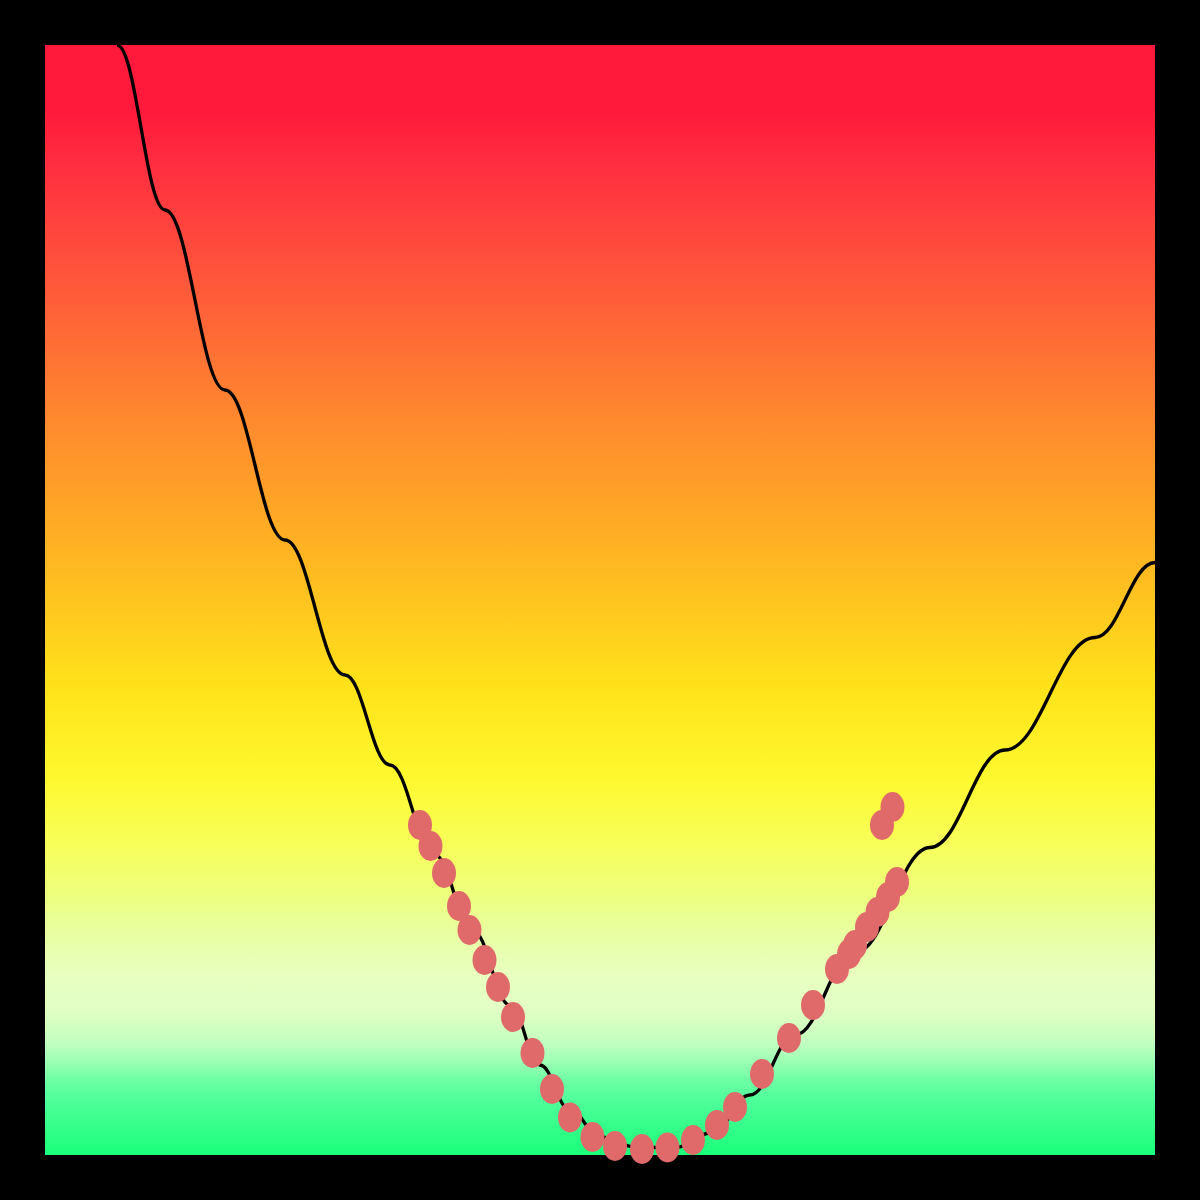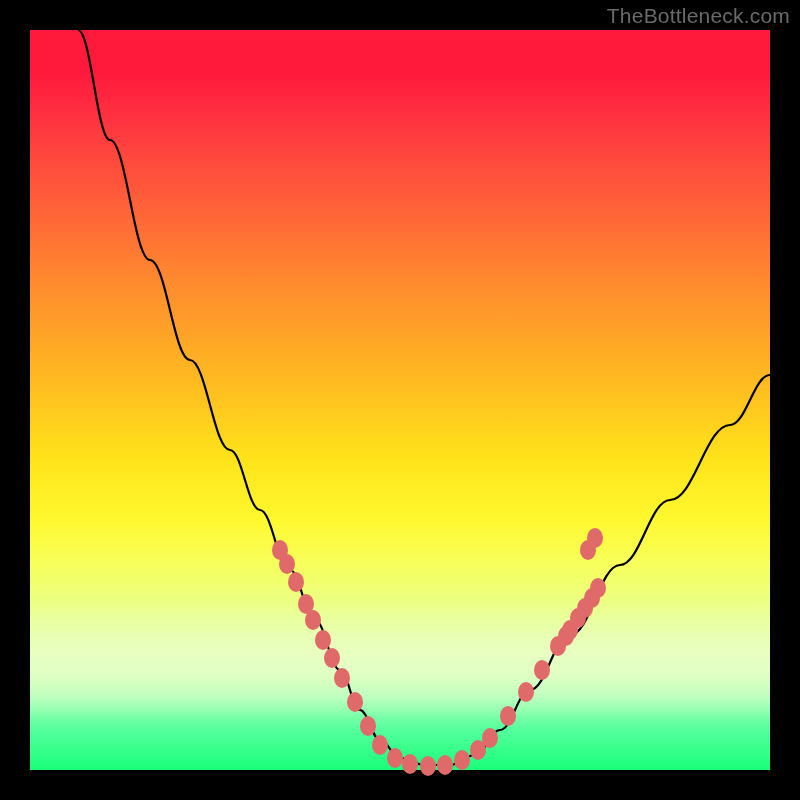--- a/index.html
+++ b/index.html
@@ -87,21 +87,20 @@
   }
 </style>
 </head>
 <body>
 
 <div class="frame">
 
   <div class="plot-area"></div>
   <div class="lighten-band"></div>
 
-  <div class="watermark">TheBottleneck.com</div>
 
   <svg class="curve" viewBox="0 0 740 740">
     <path id="curve-path" class="curve-path" d="M 48 0 C 60.8 0, 67.2 110, 80 110 C 96 110, 104 230, 120 230 C 136 230, 144 330, 160 330 C 176 330, 184 420, 200 420 C 212 420, 218 480, 230 480 C 242 480, 248 540, 260 540 C 270 540, 275 590, 285 590 C 295 590, 300 640, 310 640 C 318 640, 322 680, 330 680 C 338 680, 342 710, 350 710 C 358 710, 362 728, 370 728 C 380 728, 385 735, 395 735 C 405 735, 410 735, 420 735 C 430 735, 435 725, 445 725 C 455 725, 460 700, 470 700 C 482 700, 488 660, 500 660 C 516 660, 524 605, 540 605 C 560 605, 570 535, 590 535 C 610 535, 620 470, 640 470 C 664 470, 676 395, 700 395 C 716 395, 724 345, 740 345"></path>
     <g id="marker-group">
         <ellipse cx="250" cy="520" rx="8" ry="10" class="marker"></ellipse>
         <ellipse cx="257" cy="534" rx="8" ry="10" class="marker"></ellipse>
         <ellipse cx="266" cy="552" rx="8" ry="10" class="marker"></ellipse>
         <ellipse cx="276" cy="574" rx="8" ry="10" class="marker"></ellipse>
         <ellipse cx="283" cy="590" rx="8" ry="10" class="marker"></ellipse>
         <ellipse cx="293" cy="610" rx="8" ry="10" class="marker"></ellipse>

